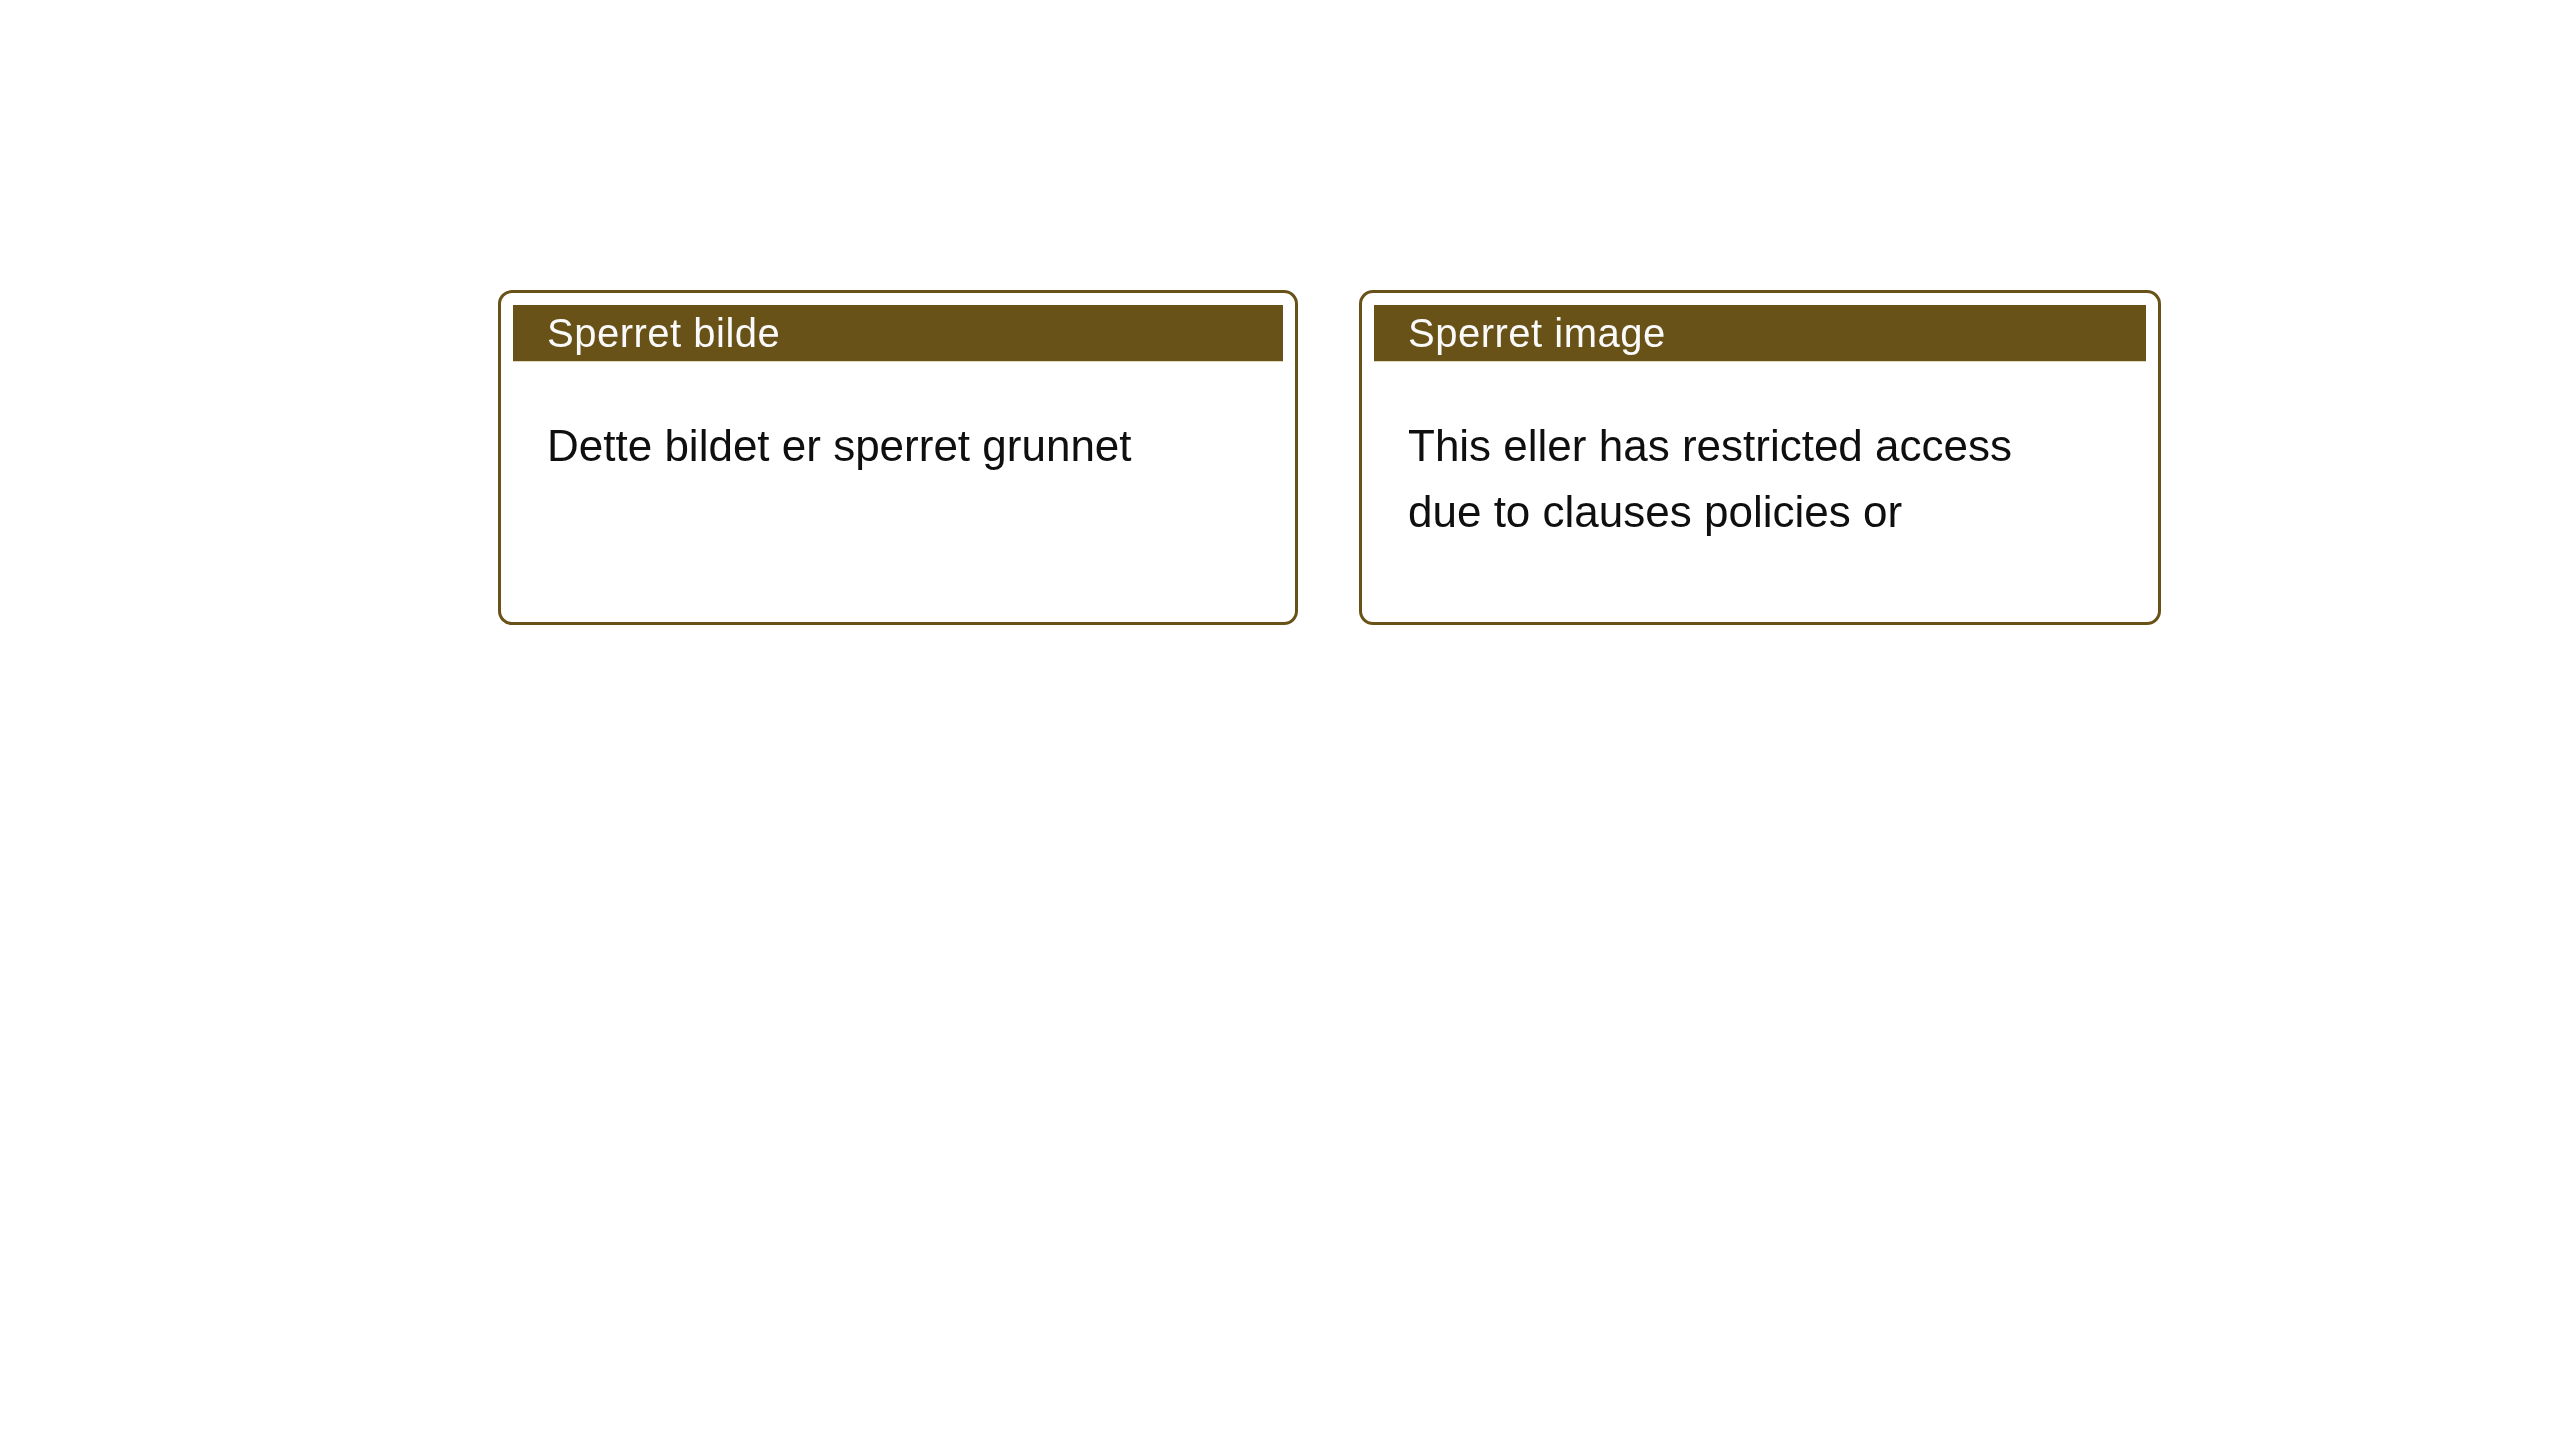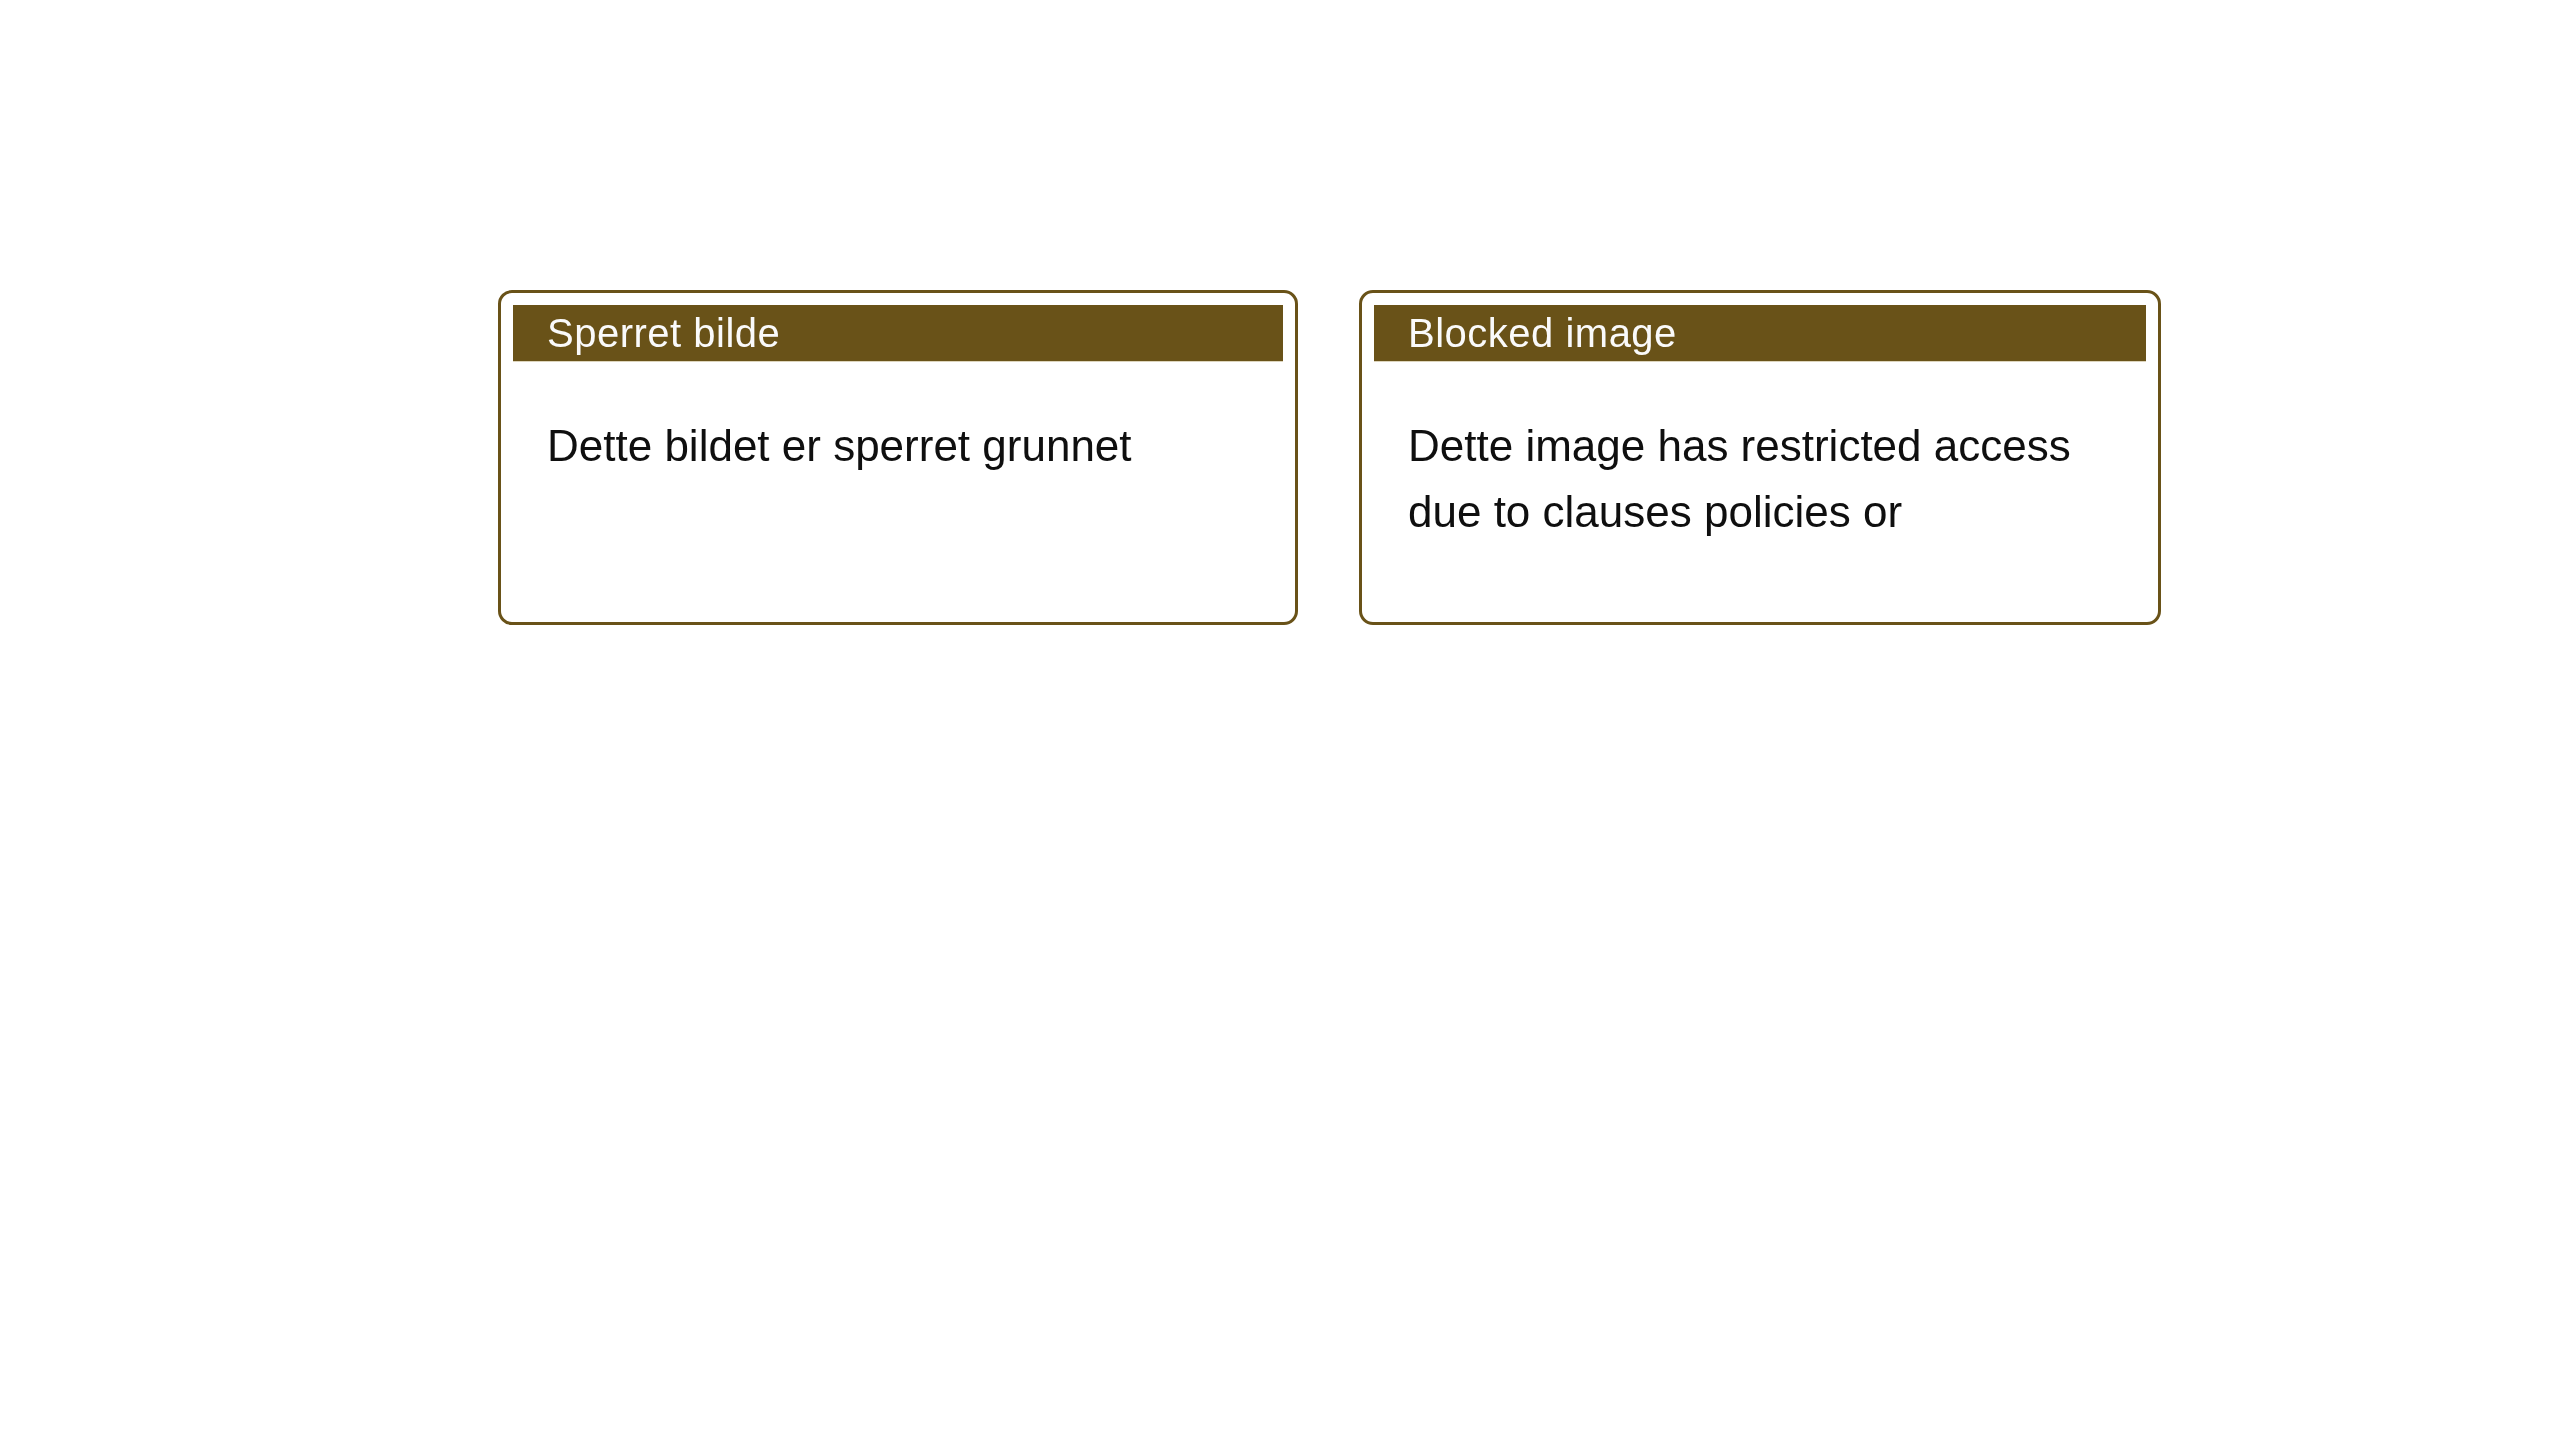--- a/index.html
+++ b/index.html
@@ -68,21 +68,21 @@
     <div class="card-header">
       <span class="card-title">Sperret bilde</span>
     </div>
     <div class="card-body">
       <div class="body-line">Dette bildet er sperret grunnet</div>
     </div>
   </div>
 
   <div class="notice-card card-right">
     <div class="card-header">
-      <span class="card-title">Blocked image</span>
+      <span class="card-title">Sperret image</span>
     </div>
     <div class="card-body">
-      <div class="body-line">Dette image has restricted access</div>
+      <div class="body-line">This eller has restricted access</div>
       <div class="body-line">due to clauses policies or</div>
     </div>
   </div>
 
 </div>
 
 </body></html>

